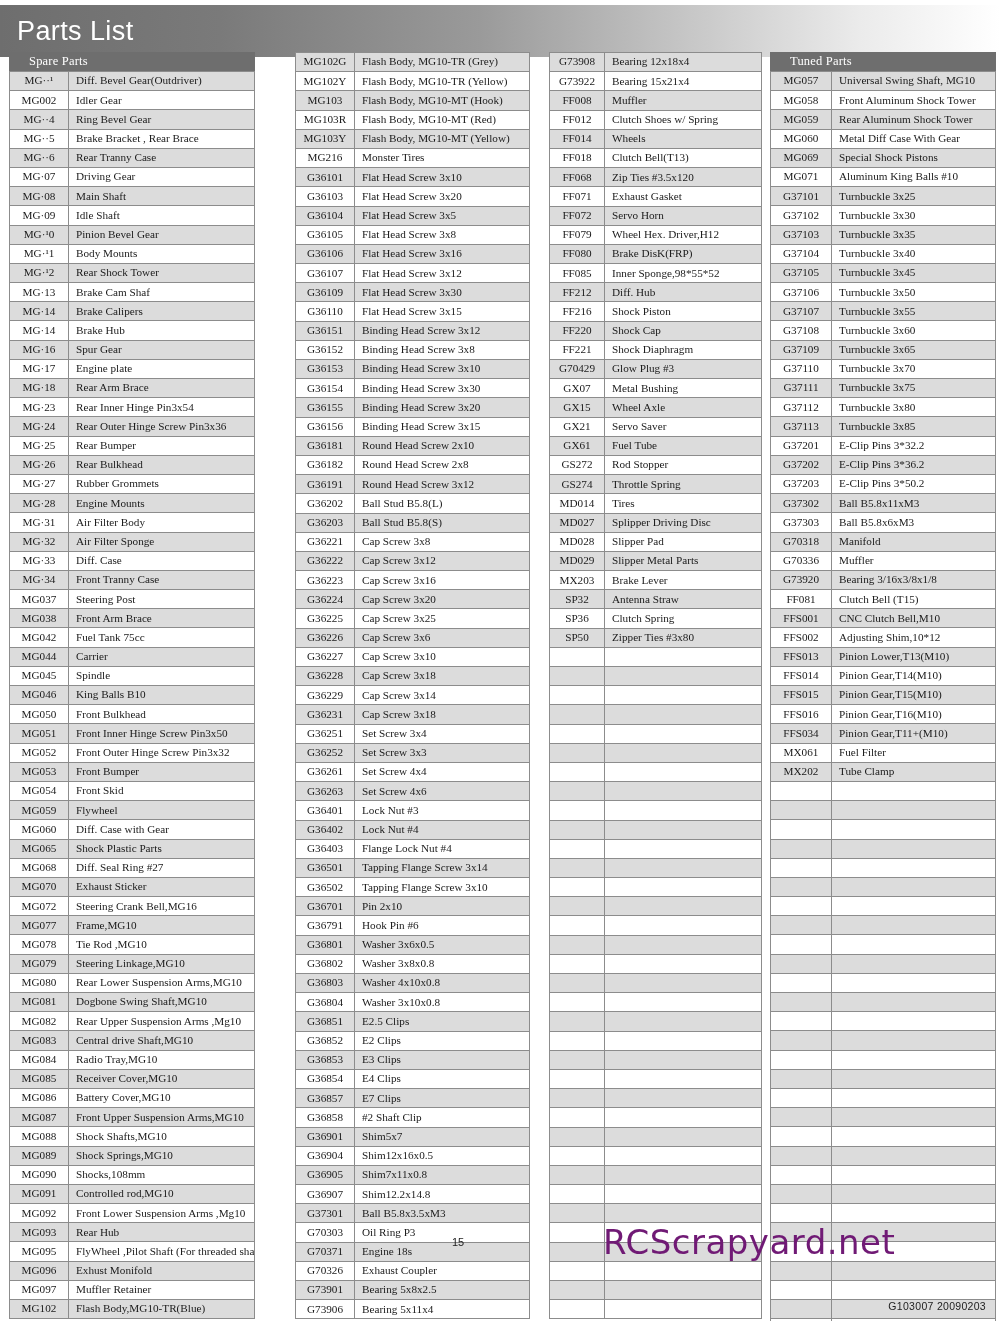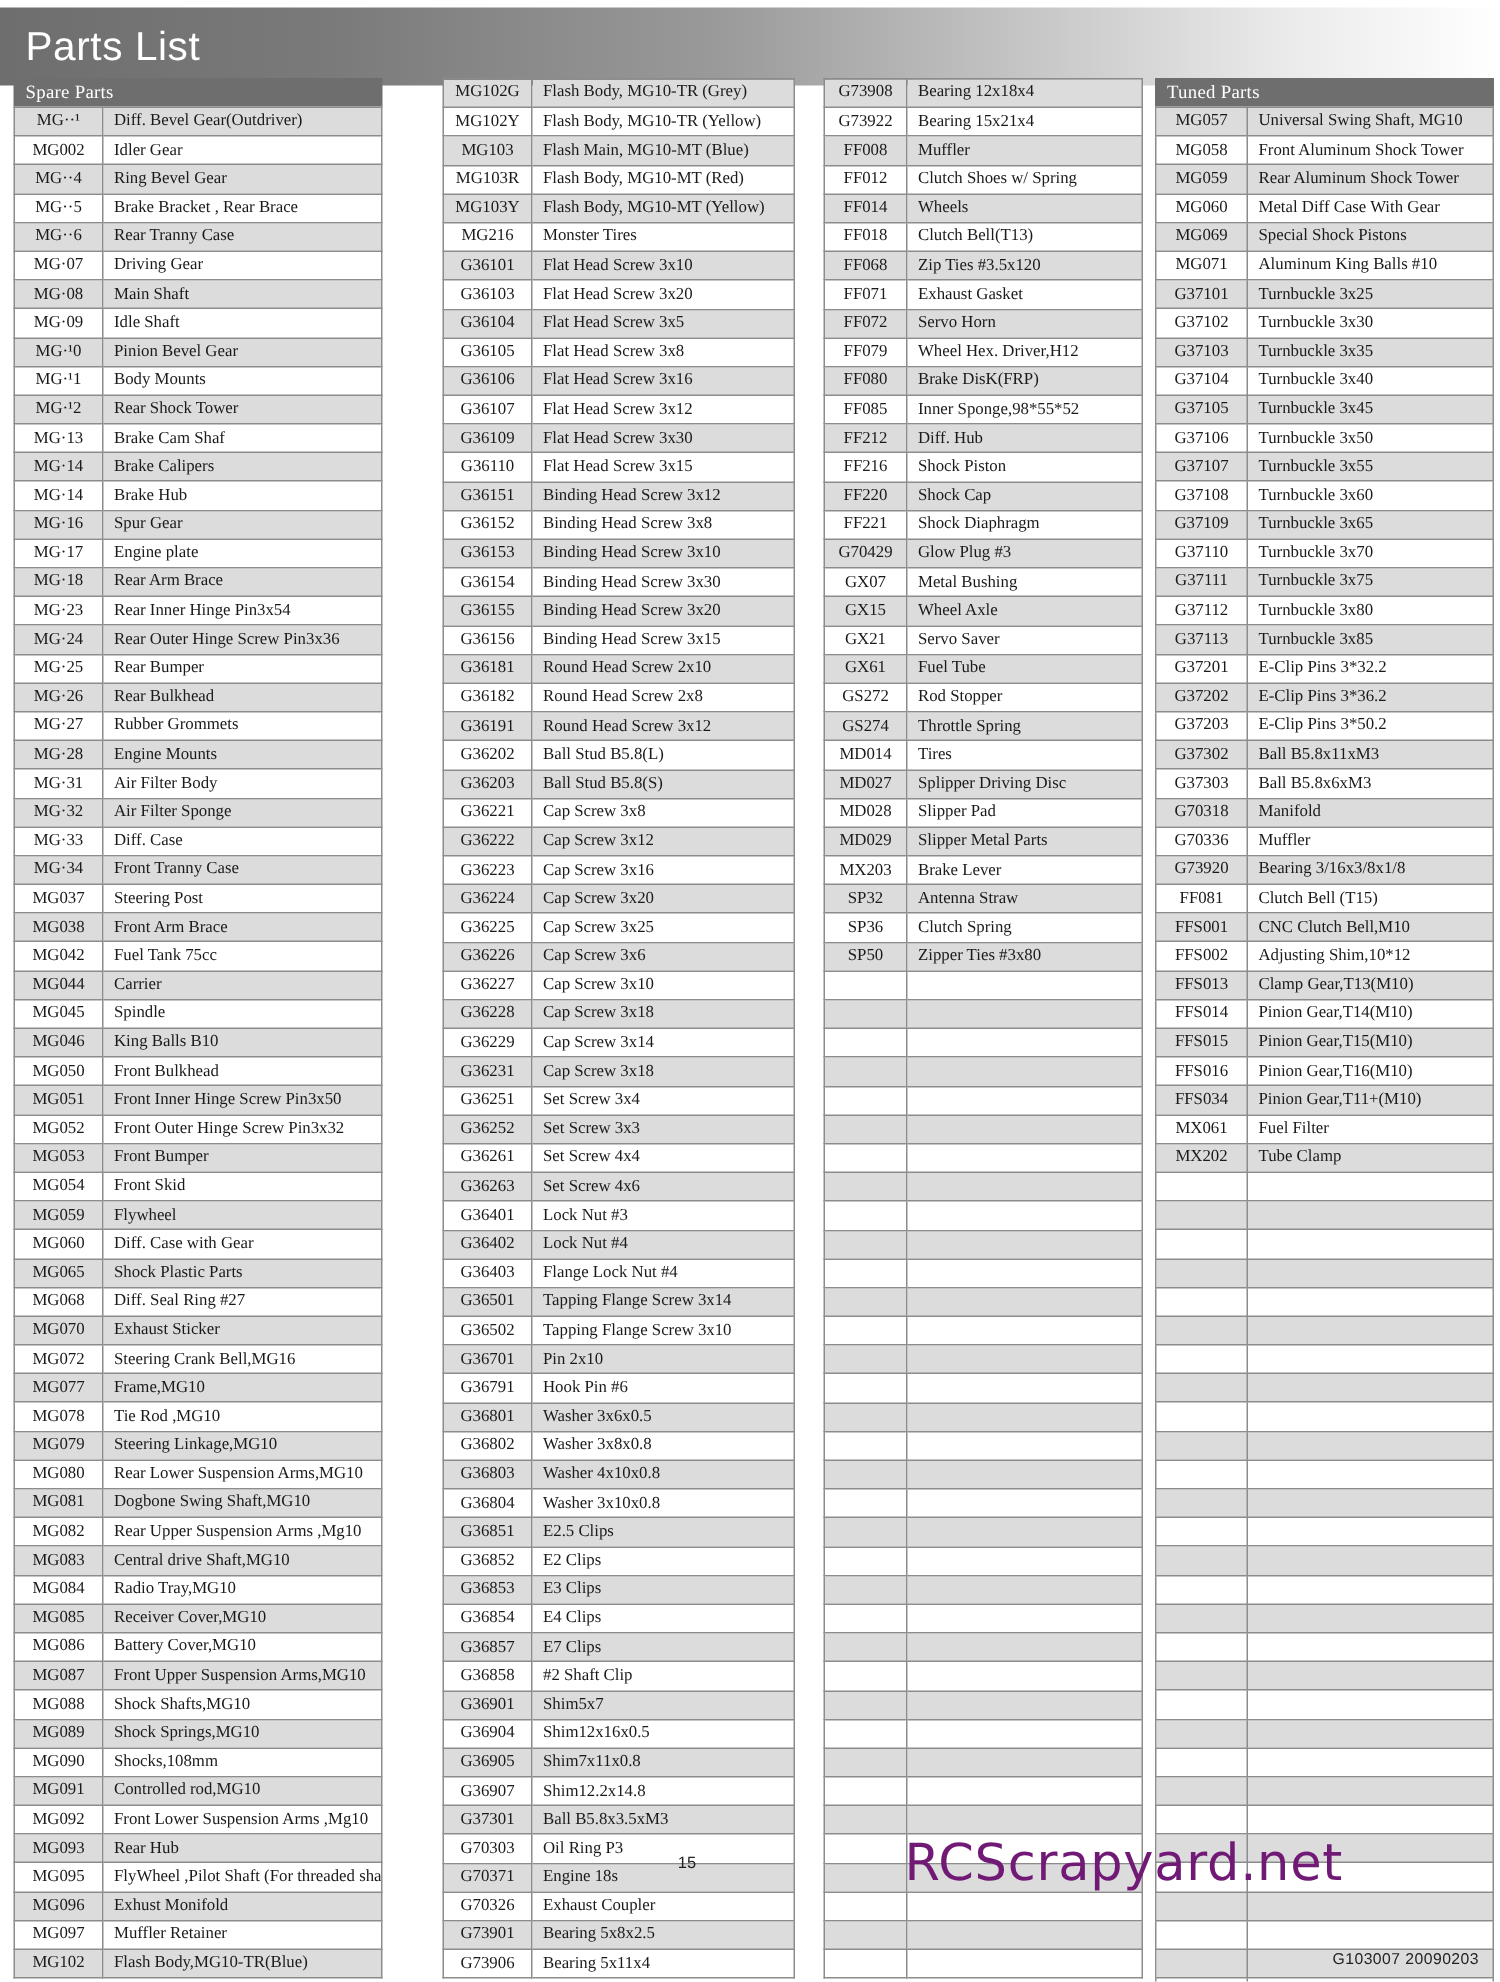--- a/index.html
+++ b/index.html
@@ -55,21 +55,21 @@
 
   
   .section-head {
     height: 19px;
     background: #6e6e6e;
     color: #ffffff;
     font-size: 12.5px;
     font-weight: 400;
     display: flex;
     align-items: center;
-    padding-left: 8px;
+    padding-left: 20px;
     box-sizing: border-box;
     letter-spacing: 0.2px;
   }
 
   
   .parts-table {
     border-collapse: collapse;
     width: 100%;
     table-layout: fixed;
   }
@@ -411,21 +411,21 @@
           <tr class="alt">
             <td class="code">MG102G</td>
             <td class="desc">Flash Body, MG10-TR (Grey)</td>
           </tr>
           <tr class="plain">
             <td class="code">MG102Y</td>
             <td class="desc">Flash Body, MG10-TR (Yellow)</td>
           </tr>
           <tr class="alt">
             <td class="code">MG103</td>
-            <td class="desc">Flash Main, MG10-MT (Blue)</td>
+            <td class="desc">Flash Body, MG10-MT (Hook)</td>
           </tr>
           <tr class="plain">
             <td class="code">MG103R</td>
             <td class="desc">Flash Body, MG10-MT (Red)</td>
           </tr>
           <tr class="alt">
             <td class="code">MG103Y</td>
             <td class="desc">Flash Body, MG10-MT (Yellow)</td>
           </tr>
           <tr class="plain">
@@ -1064,21 +1064,21 @@
           <tr class="alt">
             <td class="code">FFS001</td>
             <td class="desc"> CNC Clutch Bell,M10</td>
           </tr>
           <tr class="plain">
             <td class="code">FFS002</td>
             <td class="desc"> Adjusting Shim,10*12</td>
           </tr>
           <tr class="alt">
             <td class="code">FFS013</td>
-            <td class="desc">Clamp Gear,T13(M10)</td>
+            <td class="desc">Pinion Lower,T13(M10)</td>
           </tr>
           <tr class="plain">
             <td class="code">FFS014</td>
             <td class="desc">Pinion Gear,T14(M10)</td>
           </tr>
           <tr class="alt">
             <td class="code">FFS015</td>
             <td class="desc">Pinion Gear,T15(M10)</td>
           </tr>
           <tr class="plain">

